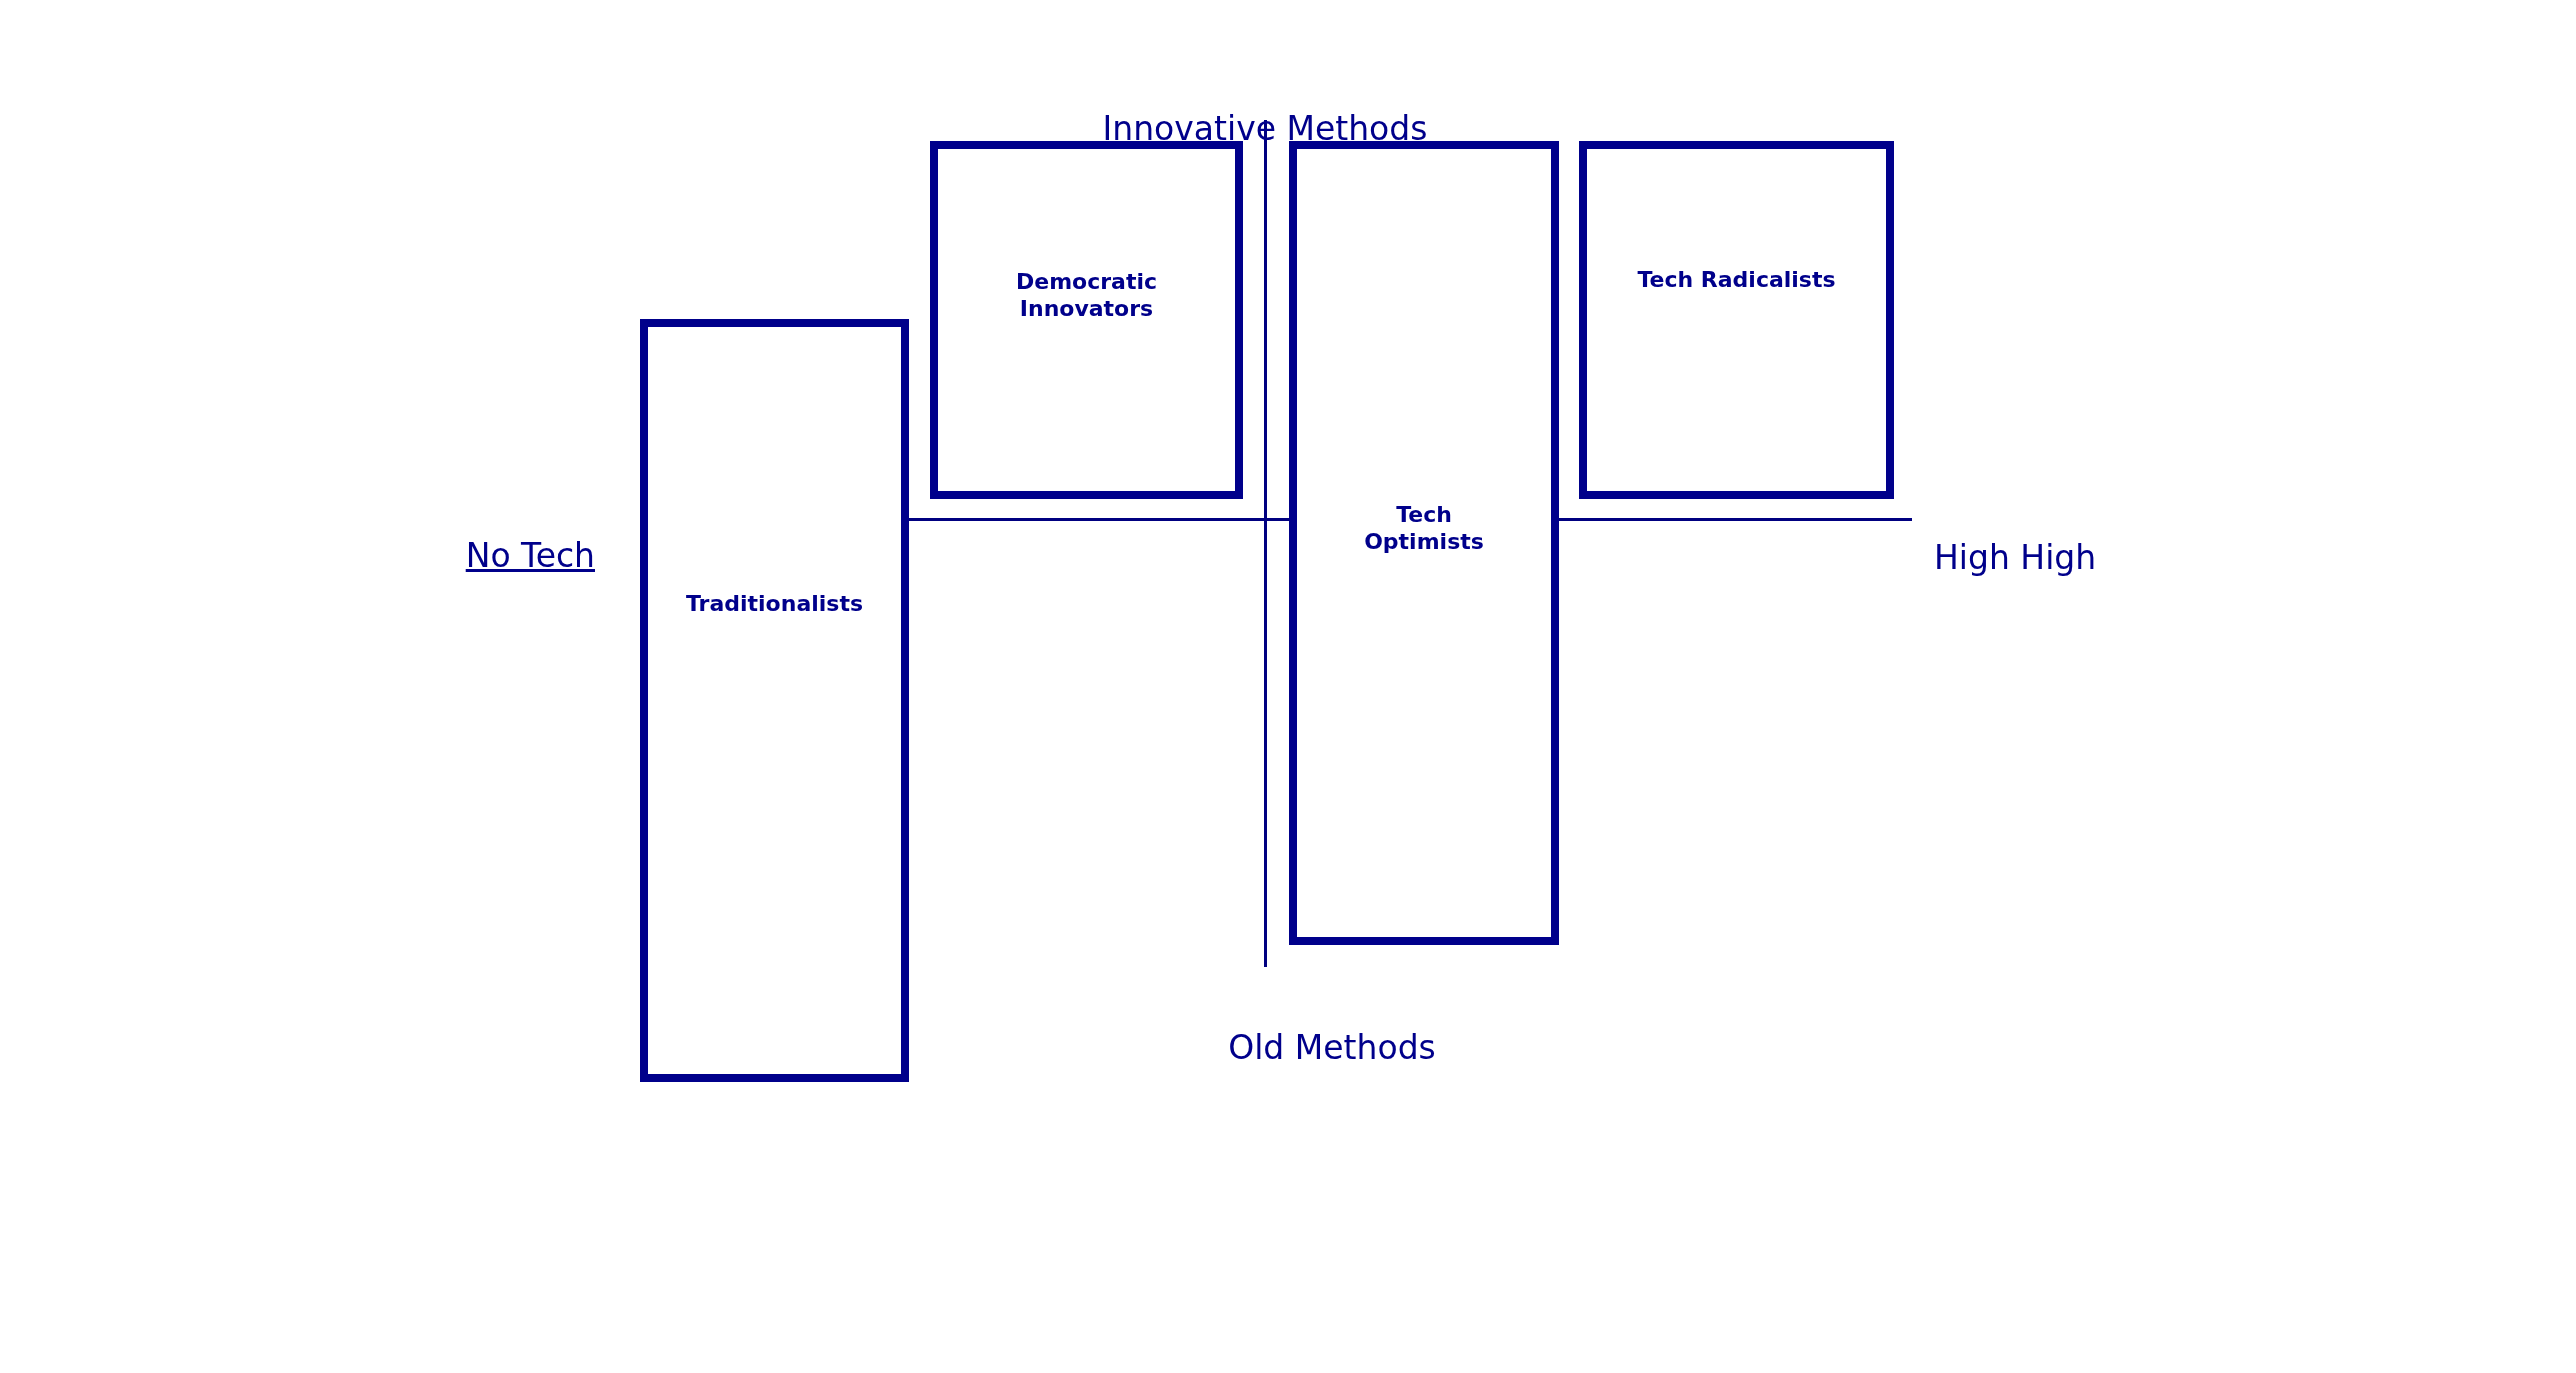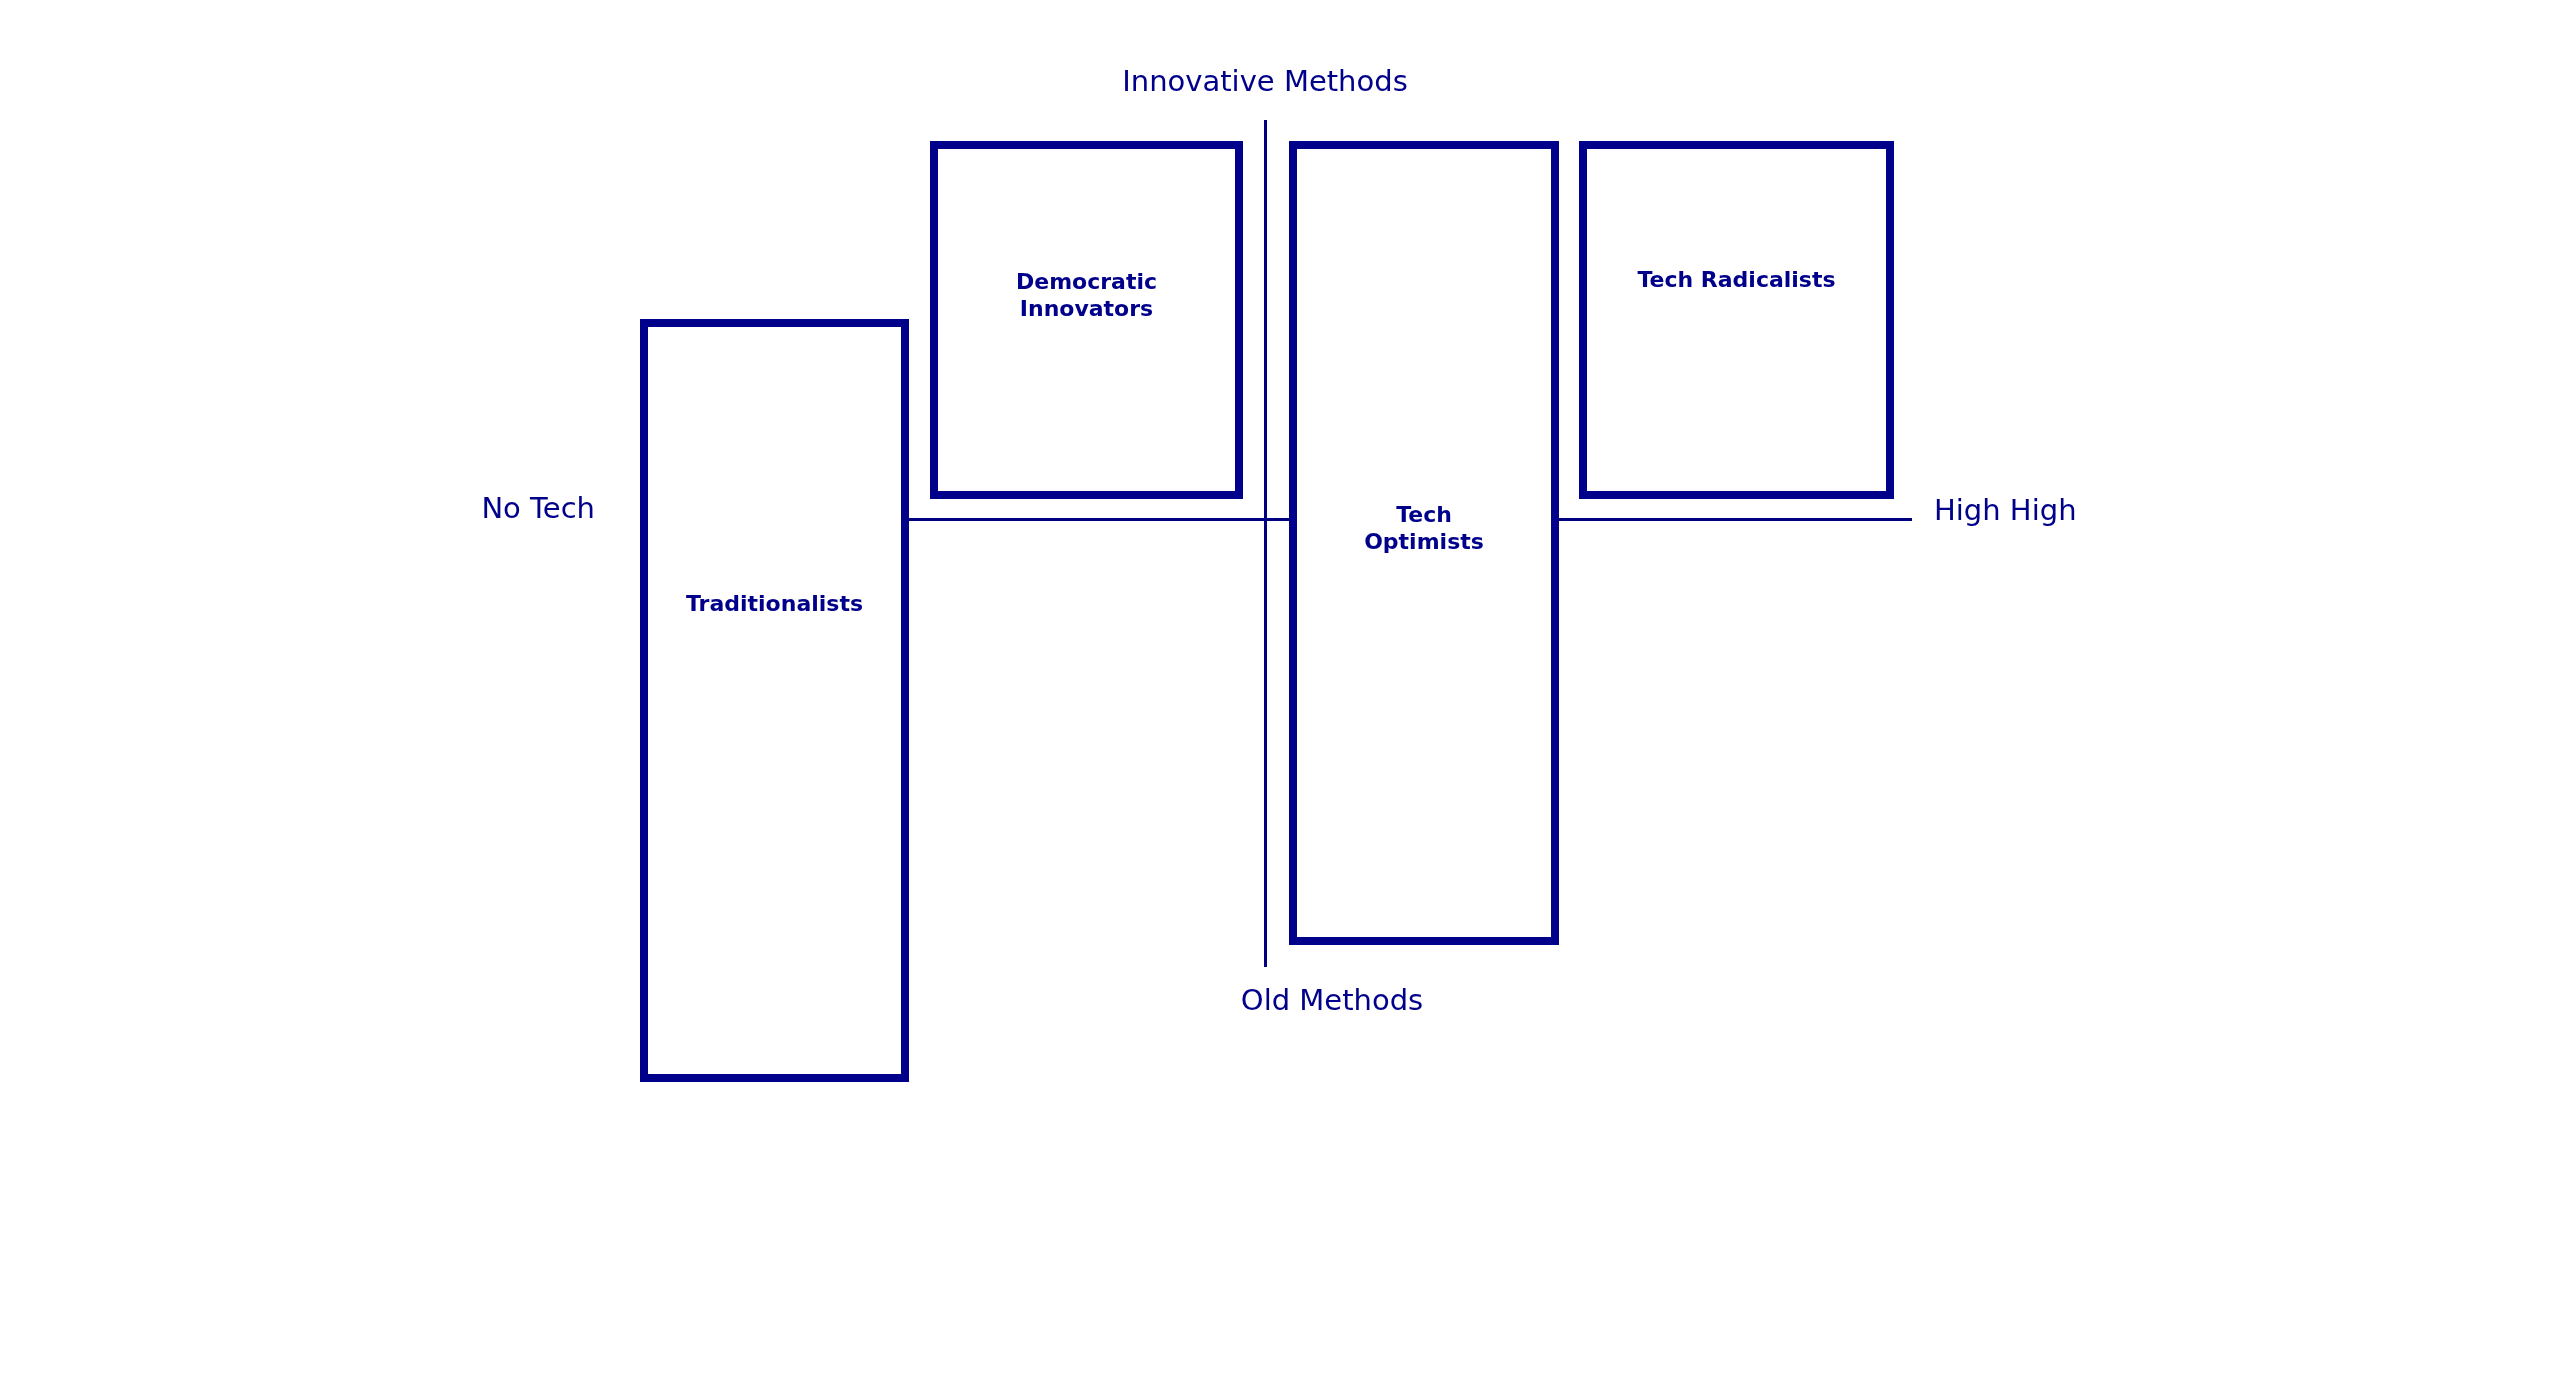--- a/index.html
+++ b/index.html
@@ -55,27 +55,28 @@
     white-space: pre-line;
   }
   .qbox.traditionalists       .box-label { top: 263px; }
   .qbox.democratic-innovators .box-label { top: 119px; }
   .qbox.tech-optimists        .box-label { top: 352px; }
   .qbox.tech-radicalists      .box-label { top: 117px; }
   
   .axis-label {
     position: absolute;
     color: #00008B;
-    font-size: 29px;
+    font-size: 33px;
     line-height: 36px;
     white-space: nowrap;
+    margin-top: 48px;
   }
   .axis-label.top    { left: 1265px; top: 63px;   transform: translateX(-50%); }
   .axis-label.bottom { left: 1332px; top: 982px; transform: translateX(-50%); }
-  .axis-label.left   { right: 1981px; top: 490px; text-align: left; }
+  .axis-label.left   { right: 1981px; top: 490px; text-align: left; text-decoration: underline; }
   .axis-label.right  { left: 1934px;  top: 492px; }
 </style>
 </head>
 <body>
 
 <div class="stage">
 
   <div class="axis-line vertical"></div>
 
   <div class="axis-line horizontal"></div>

